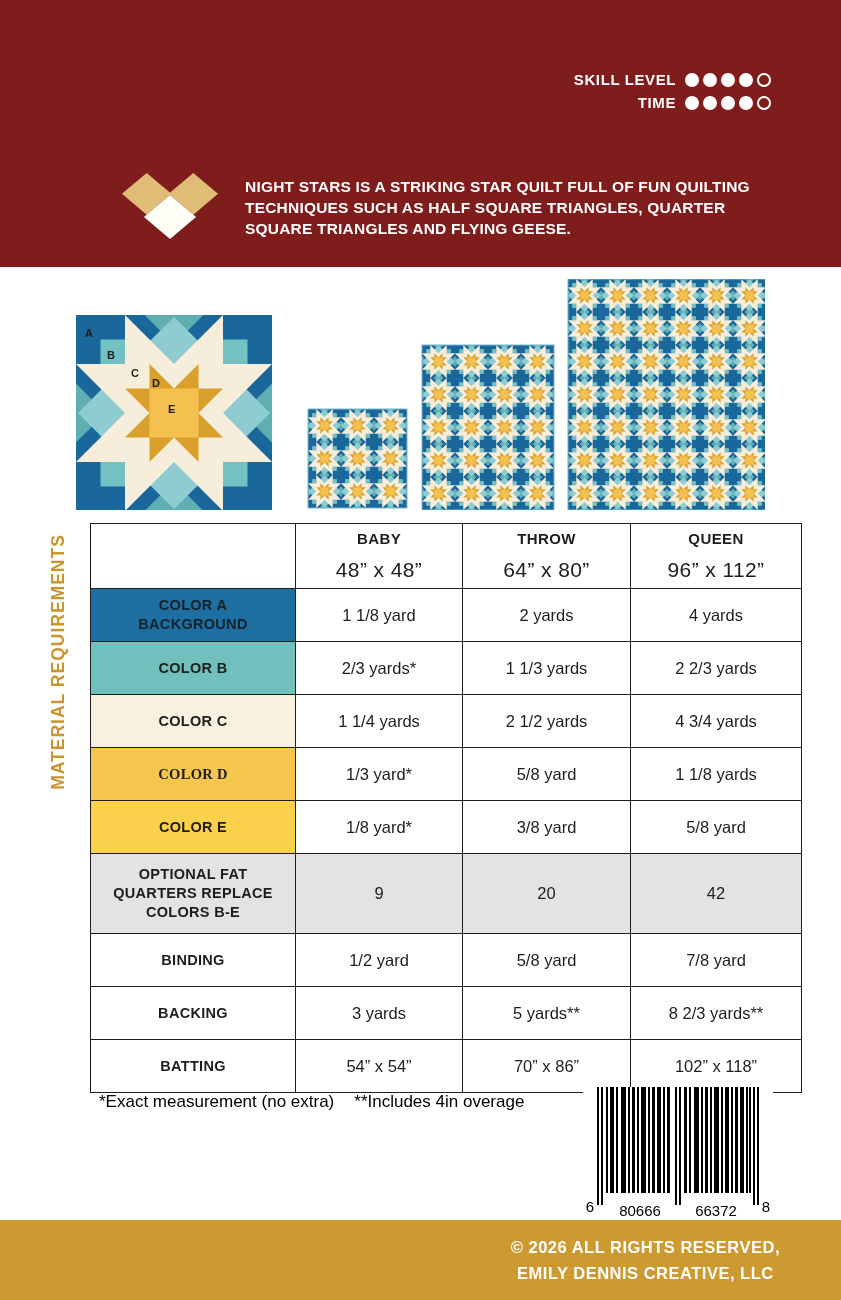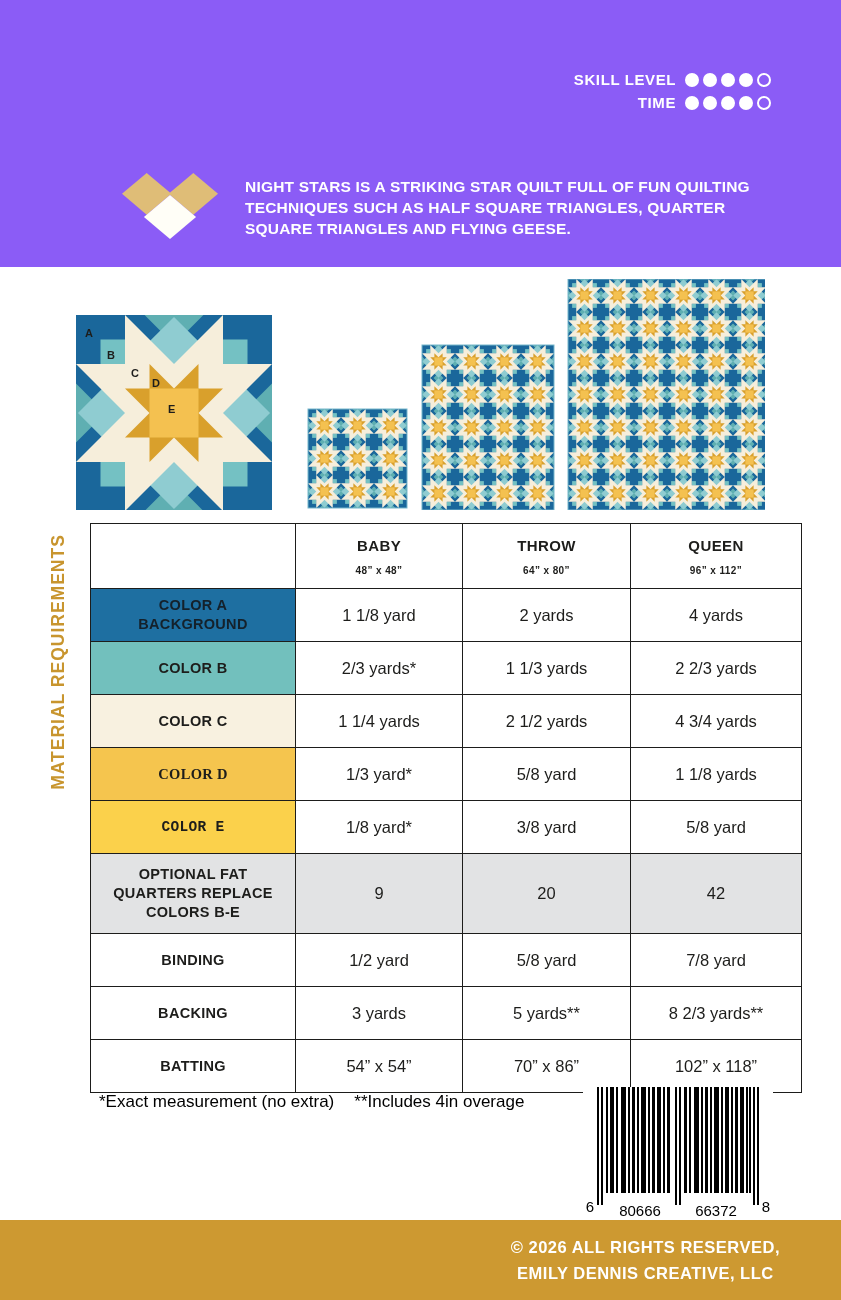--- a/index.html
+++ b/index.html
@@ -1,21 +1,21 @@
 <!DOCTYPE html>
 <html><head>
 <meta charset="utf-8">
 <style>
   * { margin:0; padding:0; box-sizing:border-box; }
   html,body { background:#ffffff; }
   body { font-family:"Liberation Sans", sans-serif; color:#1d1d1b; }
   .page { position:relative; width:841px; height:1300px; background:#ffffff; overflow:hidden; margin:0 auto; }
 
   
-  .gold-band { position:absolute; left:0; top:0; width:841px; height:267px; background:#8b5cf6; }
+  .gold-band { position:absolute; left:0; top:0; width:841px; height:267px; background:#7f1d1d; }
   .ratings { position:absolute; right:70px; top:71px; display:flex; flex-direction:column; gap:6px; align-items:flex-end; }
   .rating-row { display:flex; align-items:center; gap:9px; }
   .rating-label { color:#ffffff; font-weight:bold; font-size:15px; letter-spacing:0.6px; }
   .dots { display:flex; gap:4px; align-items:center; }
   .dot { width:14px; height:14px; border-radius:50%; border:2.5px solid #ffffff; }
   .dot.filled { background:#ffffff; }
 
   .heart-logo { position:absolute; left:122px; top:173px; width:96px; height:66px; }
 
   .description { position:absolute; left:245px; top:176px; width:548px; color:#ffffff;
@@ -32,28 +32,28 @@
 
   
   table.req { position:absolute; left:90px; top:523px; width:711px; border-collapse:collapse; table-layout:fixed; }
   table.req td, table.req th { border:1px solid #1d1d1b; text-align:center; vertical-align:middle; padding:2px; }
   table.req col.c0 { width:205px; } table.req col.c1 { width:167px; }
   table.req col.c2 { width:168px; } table.req col.c3 { width:171px; }
   tr.r-head { height:65px; }
   tr.r-std  { height:53px; }
   tr.r-fq   { height:80px;padding-left:10px; }
   .col-name { font-weight:bold; font-size:15px; letter-spacing:0.4px; }
-  .col-size { font-weight:bold; font-size:10px; letter-spacing:0.4px; margin-top:11px; }
+  .col-size { font-weight:normal; font-size:21px; letter-spacing:0.4px; margin-top:11px; }
   th.lbl { font-weight:bold; font-size:14.5px; letter-spacing:0.3px; white-space:pre-line; line-height:19px; }
   td.val { font-size:16.5px; font-weight:normal; }
   .bg-a { background:#1e6fa1; color:#14212b; }
   .bg-b { background:#72c0bd; }
   .bg-c { background:#f8f1e0; }
   .bg-d { background:#f5c54e;font-family:Liberation Serif, serif; }
-  .bg-e { background:#fbd14b;font-family:Liberation Mono, monospace; }
+  .bg-e { background:#fbd14b; }
   tr.r-fq td, tr.r-fq th { background:#e2e3e4; }
 
   
   .footnote { position:absolute; left:99px; top:1092px; font-size:17px; color:#000000; display:flex; gap:20px; }
 
   
   .barcode { position:absolute; left:583px; top:1087px; width:190px; height:132px; background:#ffffff; }
   .bc-digit { font-family:"Liberation Sans", sans-serif; font-size:15px; fill:#000000; }
 
   

